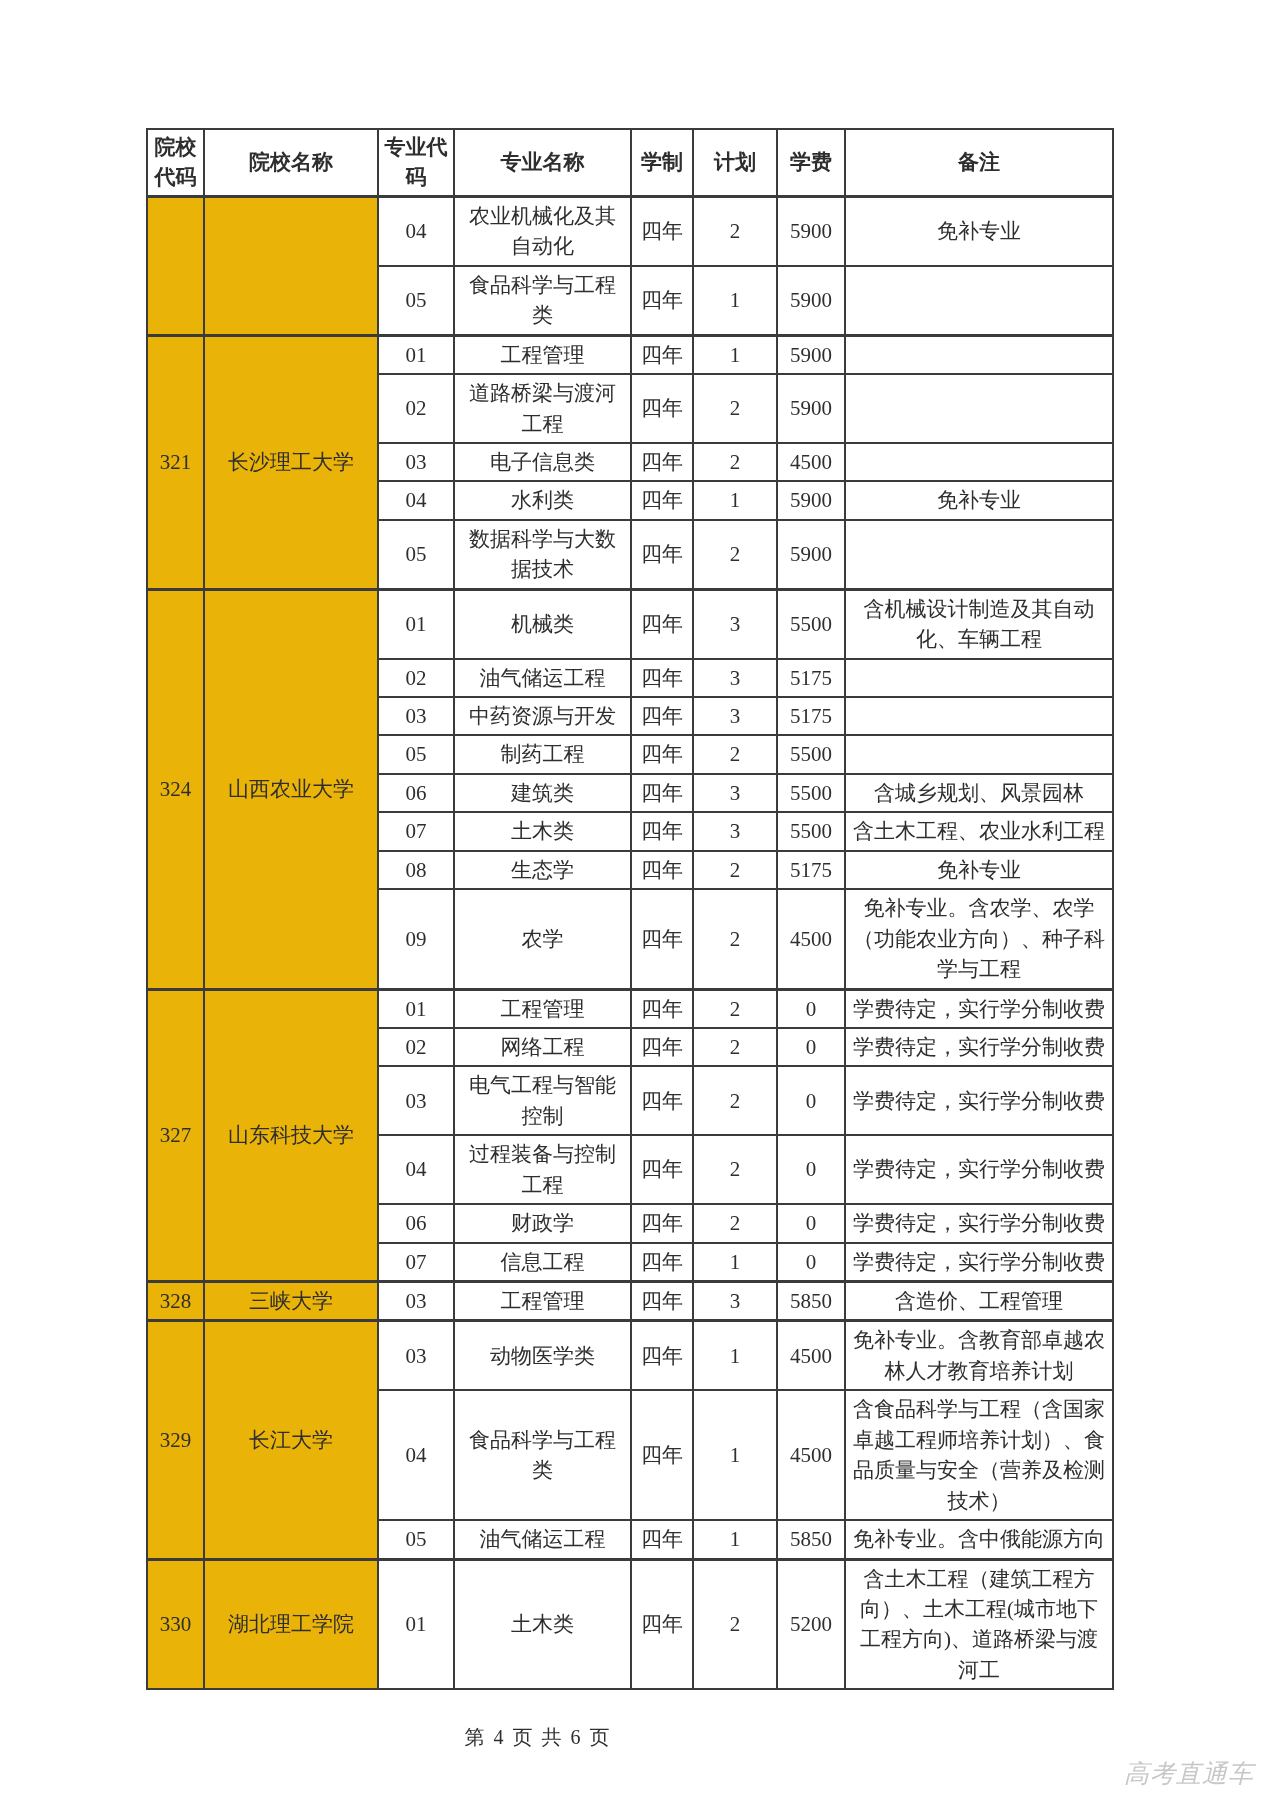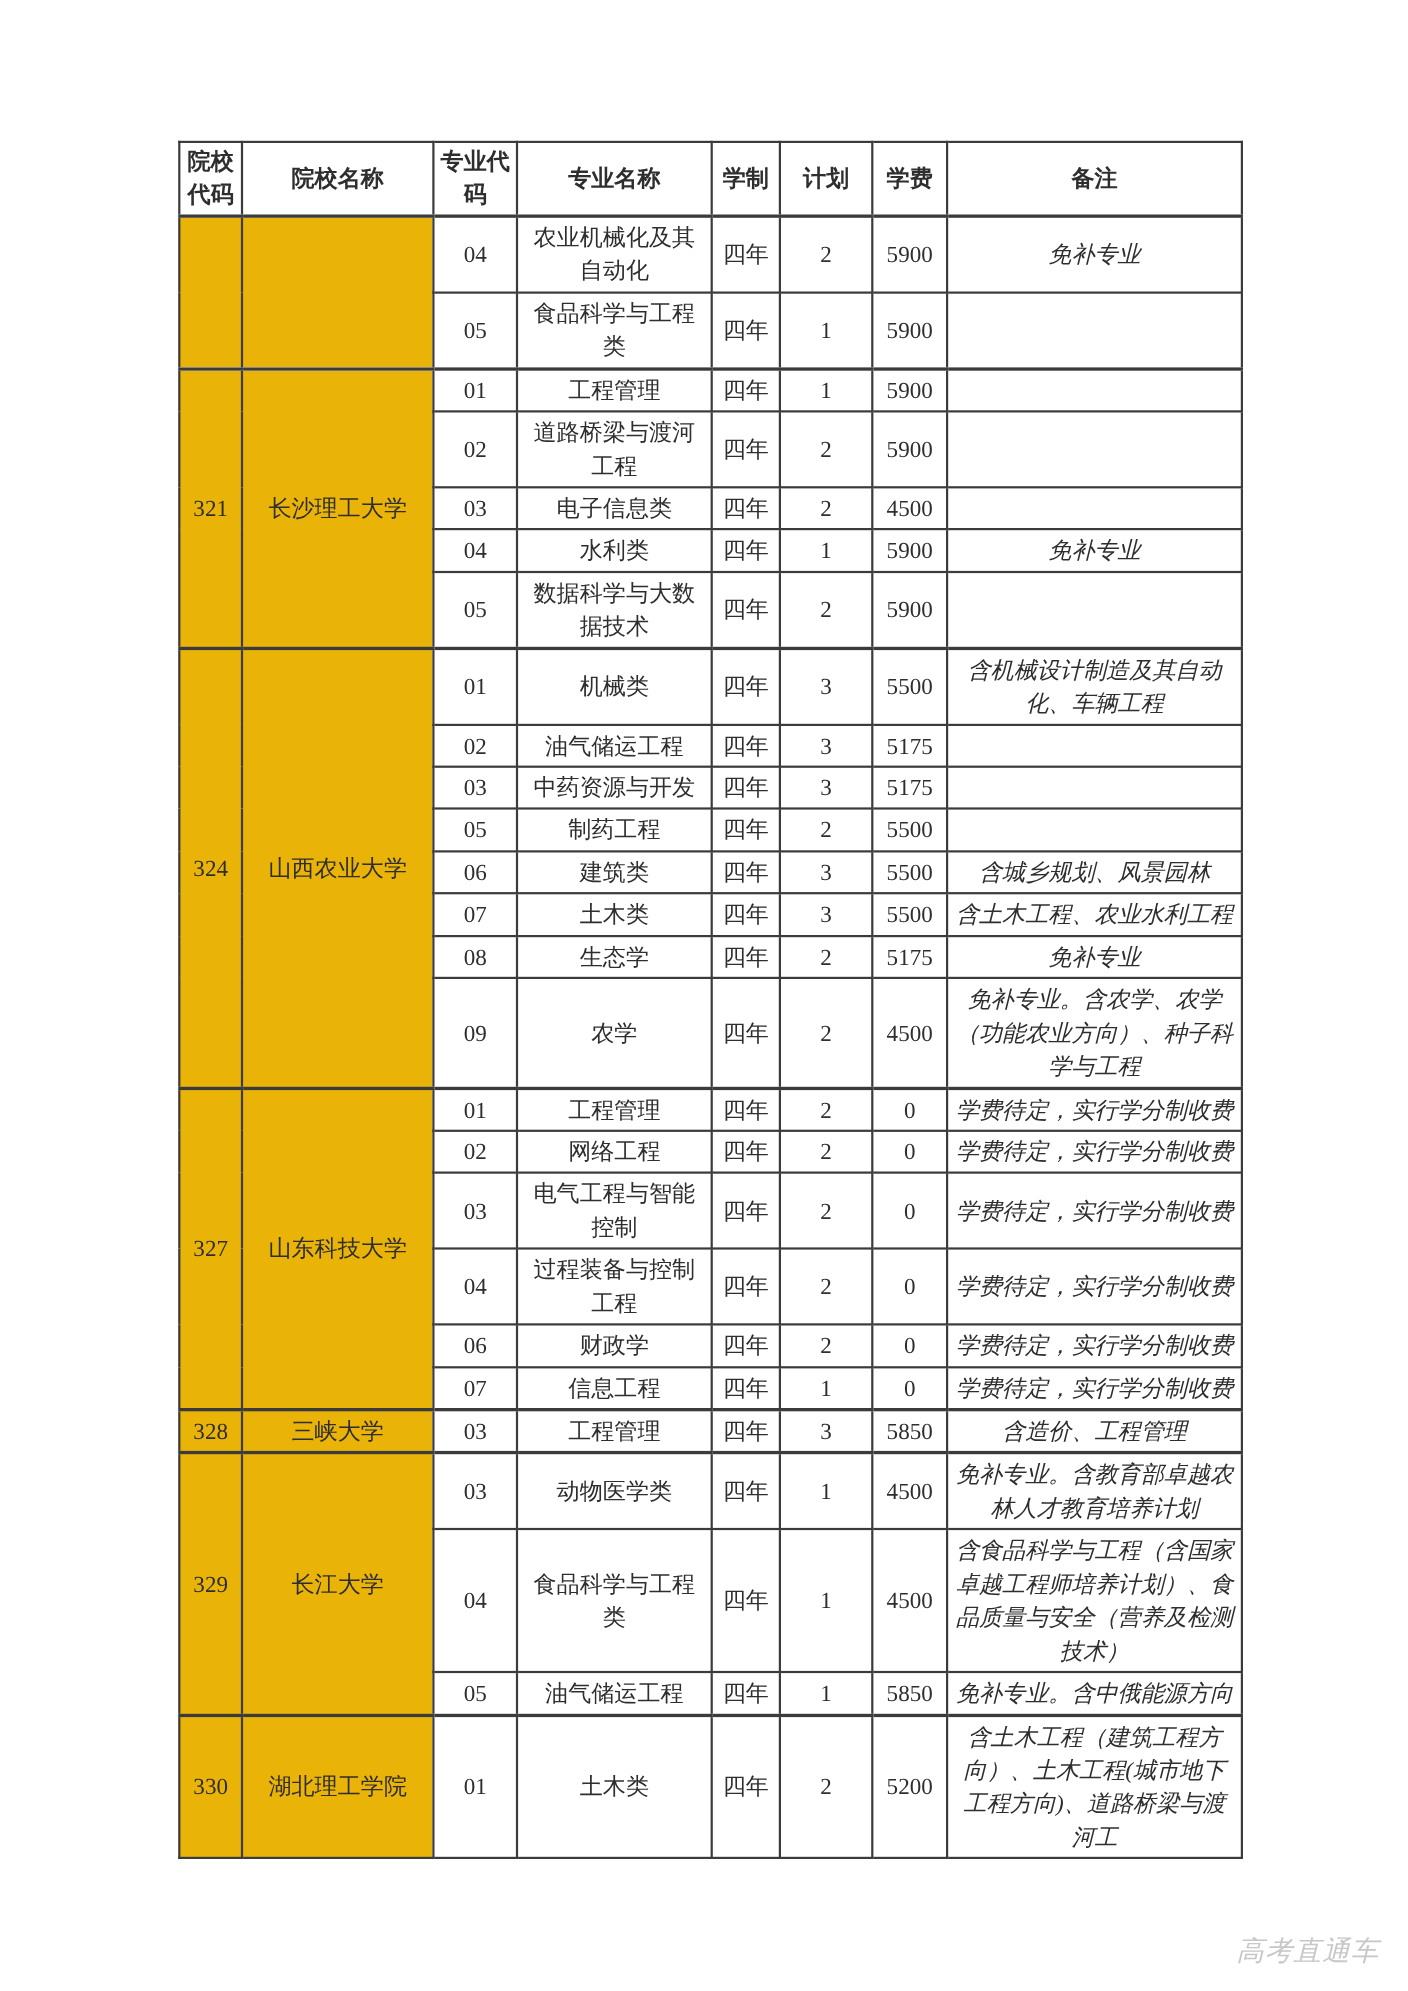--- a/index.html
+++ b/index.html
@@ -9,21 +9,21 @@
   }
   body {
     width: 1280px;
     height: 1810px;
     position: relative;
     font-family: "Liberation Serif", "DejaVu Serif", serif;
     color: #2e2e2e;
   }
   .content {
     position: absolute;
-    left: 162px;
+    left: 146px;
     top: 128px;
     width: 784px;
   }
   table.plan {
     border-collapse: collapse;
     table-layout: fixed;
     width: 966px;
     background: #ffffff;
   }
   table.plan th, table.plan td {
@@ -40,21 +40,20 @@
     font-weight: bold;
     height: 58px;
     border-bottom-width: 3px;
     padding: 2px 3px;
   }
   tr.group-start td { border-top-width: 3px; }
   td.cell-remark {
     text-align: left;
     padding-left: 6px;
     padding-right: 4px;
-    font-style: italic;
   }
   td.cell-inst-code, td.cell-inst-name { background: #eab308; }
   td.cell-major-name { padding-left: 2px; padding-right: 2px; }
   .footer {
     margin-top: 34px;
     text-align: center;
     font-size: 20px;
     letter-spacing: 2px;
     color: #2e2e2e;
   }
@@ -322,15 +321,16 @@
           <td class="cell-inst-name">湖北理工学院</td>
           <td class="cell-major-code">01</td>
           <td class="cell-major-name">土木类</td>
           <td class="cell-years">四年</td>
           <td class="cell-plan">2</td>
           <td class="cell-tuition">5200</td>
           <td class="cell-remark">含土木工程（建筑工程方向）、土木工程(城市地下工程方向)、道路桥梁与渡河工</td>
         </tr>
       </tbody>
   </table>
+  <div class="footer">第 4 页 共 6 页</div>
 </div>
 
 <div class="watermark">高考直通车</div>
 
 </body></html>

